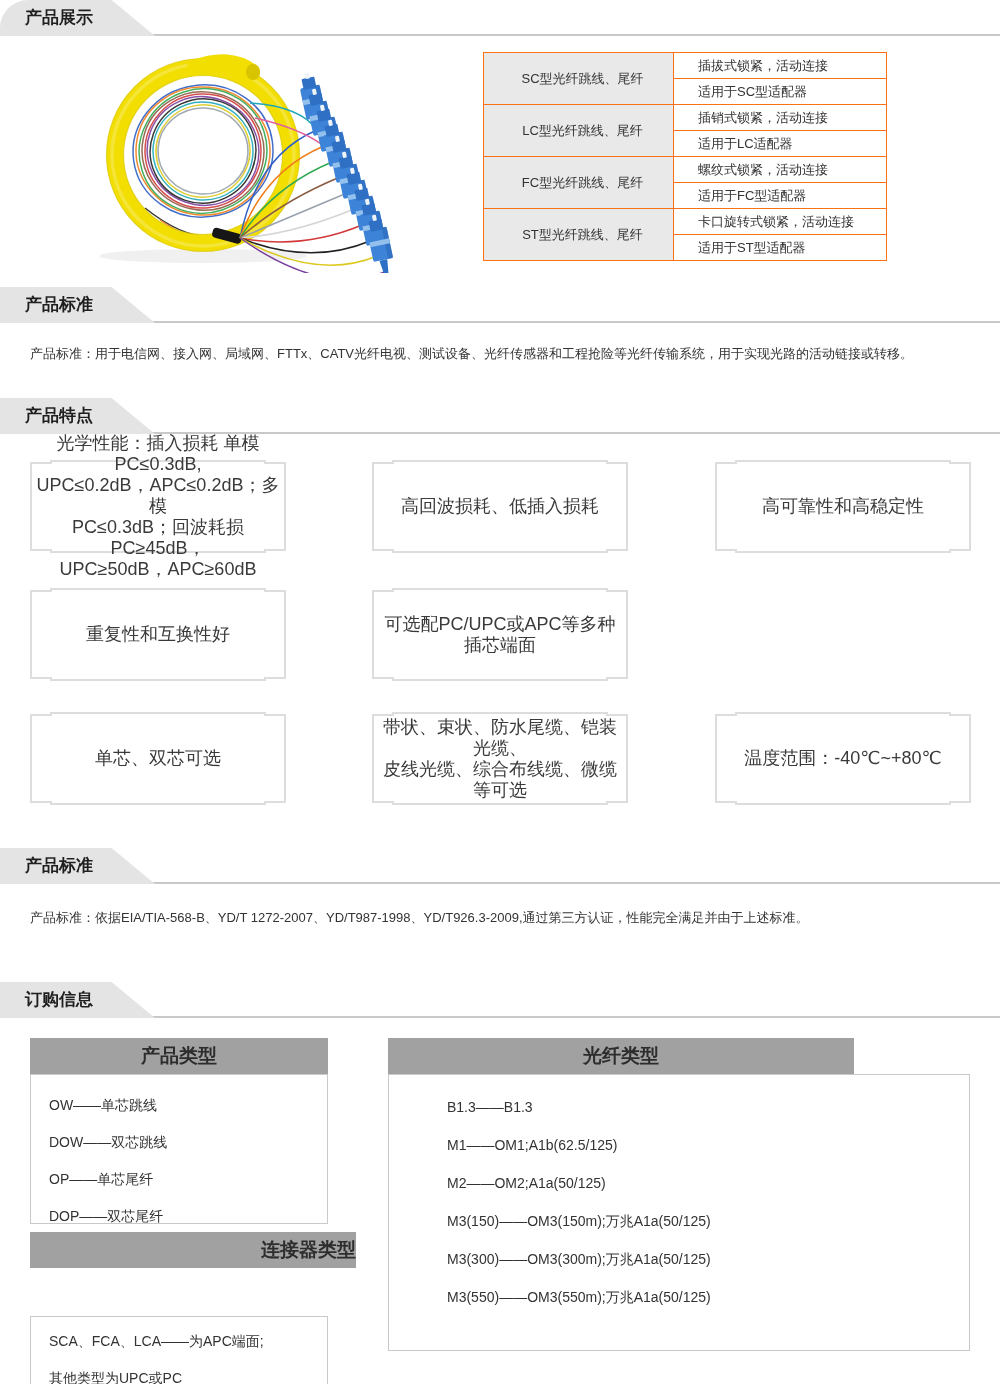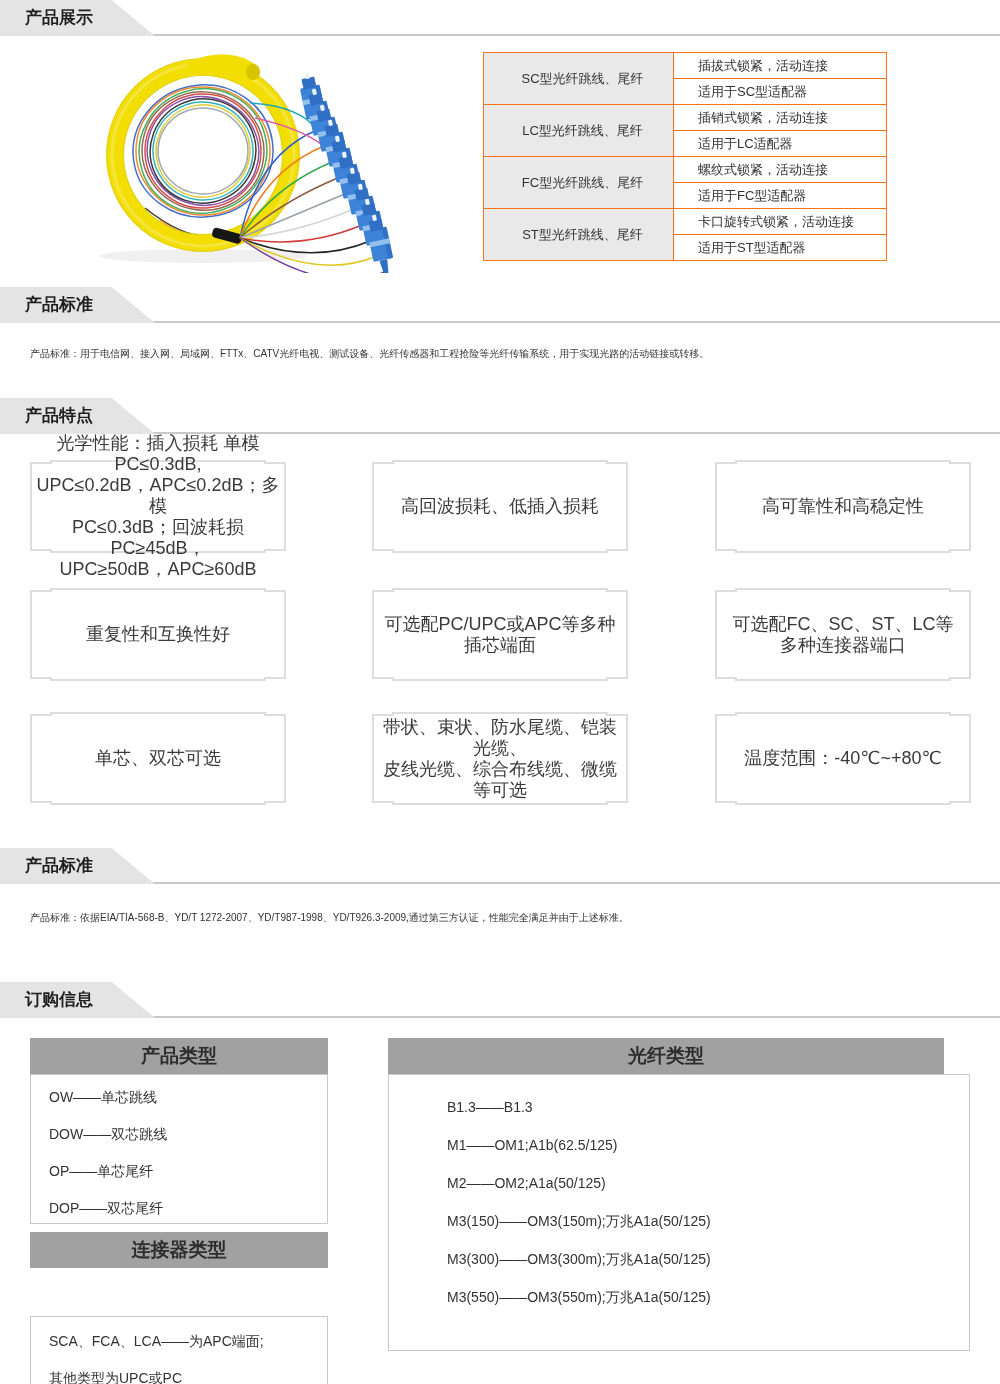--- a/index.html
+++ b/index.html
@@ -1,36 +1,36 @@
 <!DOCTYPE html>
 <html><head>
 <meta charset="utf-8">
 <style>
   * { margin:0; padding:0; box-sizing:border-box; }
   body { background:#fff; font-family:"Liberation Sans","DejaVu Sans",sans-serif; }
-  .page { position:relative; width:1000px; height:1384px; background:#fff; margin:0 auto; overflow:hidden; }
+  .page { position:relative; width:1000px; height:1384px; background:#fff; margin:0 auto; overflow:hidden;border-radius:28px; }
 
   
   .sec { position:absolute; left:0; width:1000px; height:36px; border-bottom:2px solid #c9c9c9; }
   .sec .ribbon { position:absolute; left:0; top:0; width:155px; height:36px; background:#e4e4e4;
                  clip-path:polygon(0 0, 72% 0, 100% 100%, 0 100%); }
   .sec .sec-title { position:absolute; left:25px; top:0; line-height:36px; font-size:17px;
                     font-weight:bold; color:#1f1f1f; }
 
   
   .photo { position:absolute; left:100px; top:48px; }
 
   
   .ctable { position:absolute; left:483px; top:52px; border-collapse:collapse; table-layout:fixed; }
   .ctable td { border:1px solid #f97316; height:26px; font-size:13px; color:#333; }
   .ctable .tcol { width:190px; background:#e9e9e9; text-align:center;padding-left:8px; }
   .ctable .dcol { width:213px; background:#fff; padding-left:24px; }
 
   
-  .para { position:absolute; left:30px; width:945px; font-size:10px; color:#333; line-height:20px; }
+  .para { position:absolute; left:30px; width:945px; font-size:13px; color:#333; line-height:20px; }
 
   
   .fbox { position:absolute; width:256px; height:93px; background:#fff; }
   .fbox::before { content:""; position:absolute; top:4px; bottom:4px; left:0; right:0;
                   border-left:2px solid #ddd; border-right:2px solid #ddd; }
   .fbox::after  { content:""; position:absolute; top:0; bottom:0; left:22px; right:22px;
                   border-top:2px solid #ddd; border-bottom:2px solid #ddd; }
   .fc { position:absolute; width:22px; height:4px; }
   .fc.tl { left:0;  top:0;    border-bottom:2px solid #ddd; border-right:2px solid #ddd; }
   .fc.tr { right:0; top:0;    border-bottom:2px solid #ddd; border-left:2px solid #ddd; }
@@ -41,24 +41,24 @@
            z-index:2; }
   .c0 { left:30px; } .c1 { left:372px; } .c2 { left:715px; }
   .r0 { top:460px; } .r1 { top:588px; } .r2 { top:712px; }
 
   
   .panel-h { position:absolute; height:36px; line-height:36px; background:#a1a1a1; color:#2d2d2d;
              font-size:19px; font-weight:bold; text-align:center; }
   .panel-b { position:absolute; background:#fff; border:1px solid #c9c9c9; font-size:14px; color:#333; }
   .panel-b .row { line-height:37px; }
   .pt-h { left:30px; top:1038px; width:298px; }
-  .pt-b { left:30px; top:1074px; width:298px; height:150px; padding:4px 0 0 18px; }
-  .ct-h { left:30px; top:1232px; width:298px; }
+  .pt-b { left:30px; top:1074px; width:298px; height:150px; padding:12px 0 0 18px; }
+  .ct-h { left:30px; top:1232px; width:326px;text-align:right; }
   .ct-b { left:30px; top:1268px; width:298px; height:85px; padding:6px 15px 0 18px;margin-top:48px; }
-  .ft-h { left:388px; top:1038px; width:556px; }
+  .ft-h { left:388px; top:1038px; width:466px; }
   .ft-b { left:388px; top:1074px; width:582px; height:277px; padding:13px 0 0 58px; }
   .ft-b .row { line-height:38px; }
 </style>
 </head>
 <body>
 
 <div class="page">
 
   <div class="sec" style="top:0">
     <div class="ribbon"></div>
@@ -268,28 +268,20 @@
       <span class="fc br"></span>
     <div class="ftext">重复性和互换性好</div>
   </div>
   <div class="fbox c1 r1">
     <span class="fc tl"></span>
       <span class="fc tr"></span>
       <span class="fc bl"></span>
       <span class="fc br"></span>
     <div class="ftext">可选配PC/UPC或APC等多种插芯端面</div>
   </div>
-  <div class="fbox c2 r1">
-    <span class="fc tl"></span>
-      <span class="fc tr"></span>
-      <span class="fc bl"></span>
-      <span class="fc br"></span>
-    <div class="ftext">可选配FC、SC、ST、LC等
-多种连接器端口</div>
-  </div>
   <div class="fbox c0 r2">
     <span class="fc tl"></span>
       <span class="fc tr"></span>
       <span class="fc bl"></span>
       <span class="fc br"></span>
     <div class="ftext">单芯、双芯可选</div>
   </div>
   <div class="fbox c1 r2">
     <span class="fc tl"></span>
       <span class="fc tr"></span>

